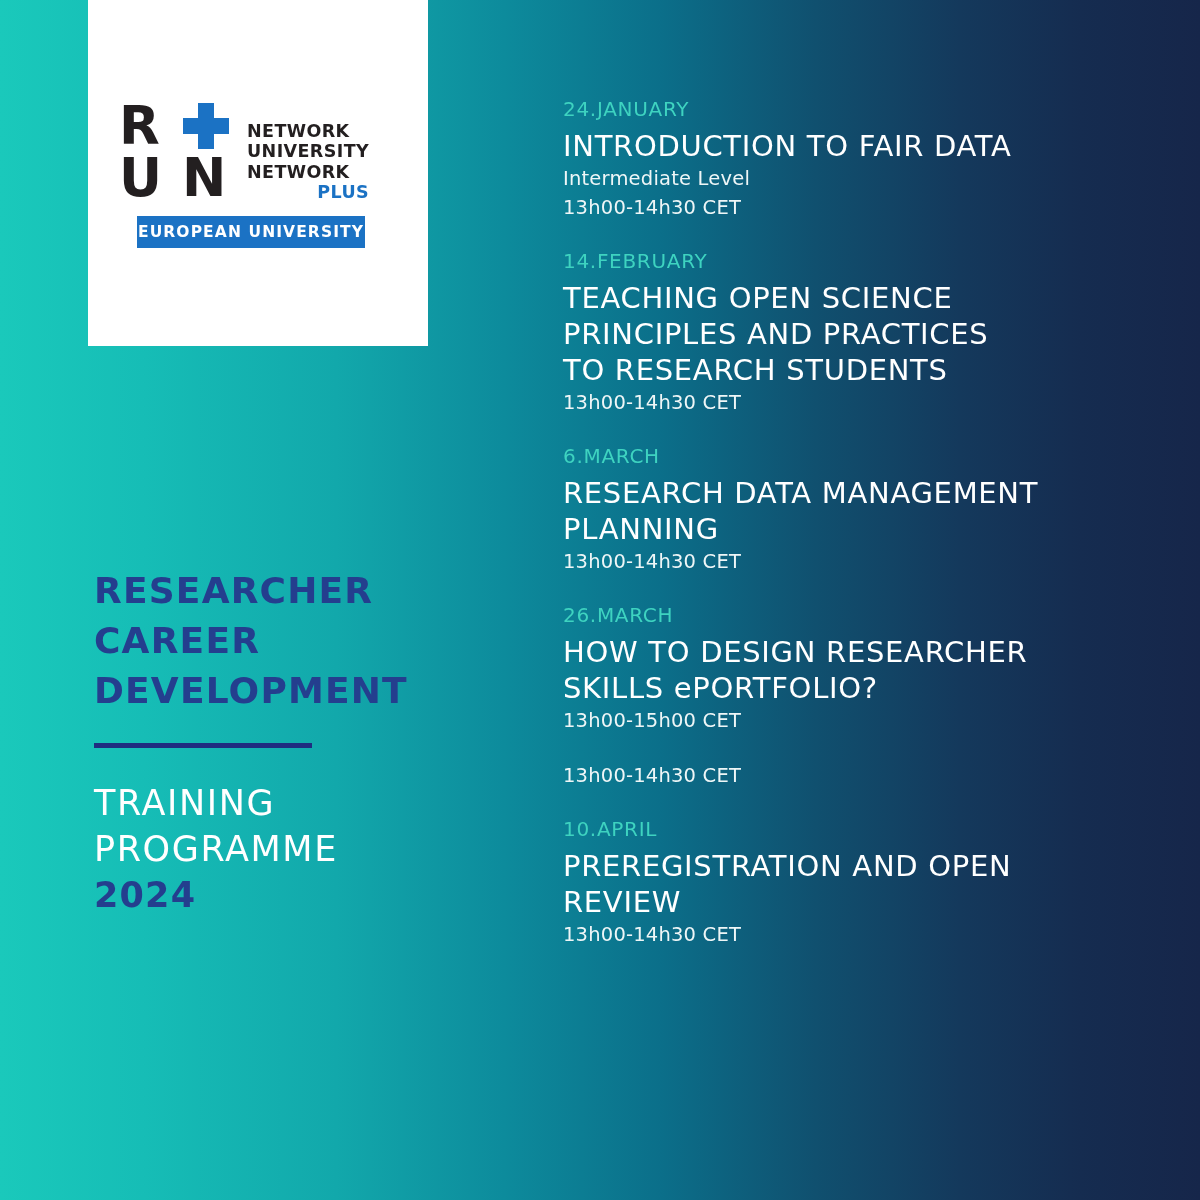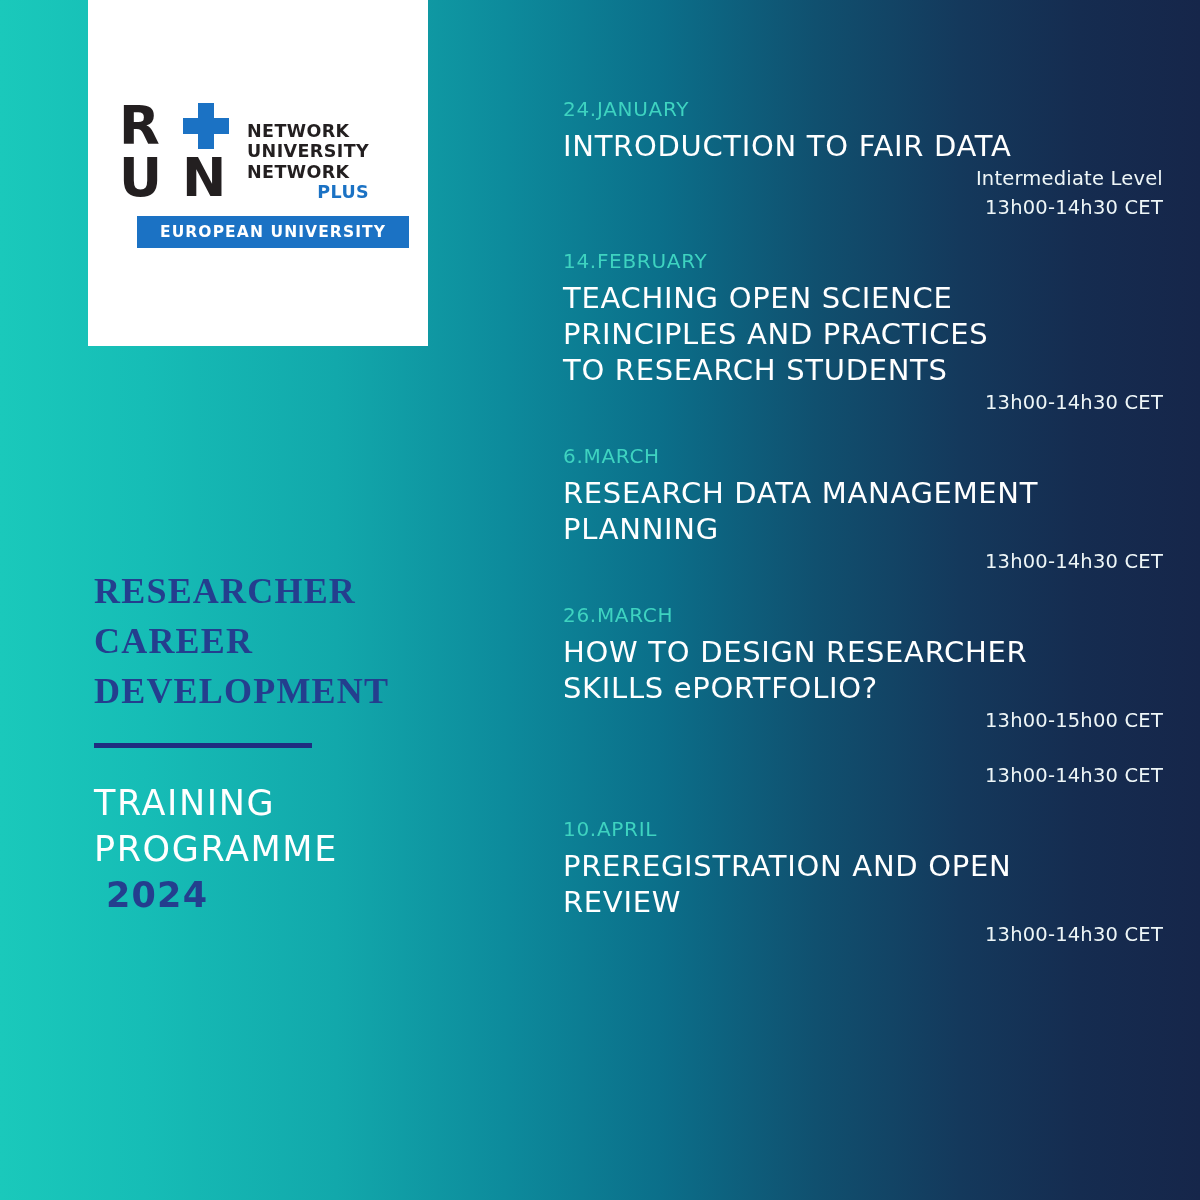--- a/index.html
+++ b/index.html
@@ -78,37 +78,37 @@
   #logo-band {
     margin-top:9px;
     background:#1b72c4;
     color:#ffffff;
     font-family:"DejaVu Sans", sans-serif;
     font-weight:bold;
     font-size:15.5px;
     letter-spacing:1.1px;
     text-align:center;
     padding:7px 0 7px 0;
-    width:272px;
+    width:228px;
     margin-left:18px;
   }
 
   #headline-block {
     position:absolute;
     left:94px; top:566px; width:430px;
   }
   #headline {
     font-family:"DejaVu Sans", sans-serif;
     font-weight:bold;
     font-size:36px;
     line-height:50px;
     letter-spacing:1.2px;
     color:#243e8e;
   }
-  #headline .hl-line { display:block; white-space:nowrap;font-family:Liberation Serif, serif; }
+  #headline .hl-line { display:block; white-space:nowrap; }
 
   #divider {
     margin-top:27px;
     width:218px; height:5px;
     background:#1f2d80;
   }
 
   #subhead {
     margin-top:32px;
     font-family:"DejaVu Sans", sans-serif;
@@ -120,21 +120,20 @@
   }
   #subhead .sh-line { display:block; white-space:nowrap; }
   #year {
     display:block;
     font-family:"DejaVu Sans", sans-serif;
     font-weight:bold;
     font-size:35px;
     line-height:46px;
     letter-spacing:1.2px;
     color:#243e8e;
-    margin-left:12px;
   }
 
   
   #schedule {
     position:absolute;
     left:563px; top:96px;
     width:600px;
   }
   .event { margin-bottom:26px; }
   .event:last-child { margin-bottom:0; }
@@ -157,21 +156,20 @@
     color:#ffffff;
   }
   .ev-title .tl { display:block; white-space:nowrap; }
   .ev-level, .ev-time {
     font-family:"DejaVu Sans", sans-serif;
     font-weight:normal;
     font-size:19.5px;
     line-height:29px;
     letter-spacing:0.2px;
     color:#eef6f7;
-    text-align:right;
   }
 </style>
 </head>
 <body>
 
 <div id="poster">
 
   <div id="logo-card">
     <div id="logo-inner">
 

